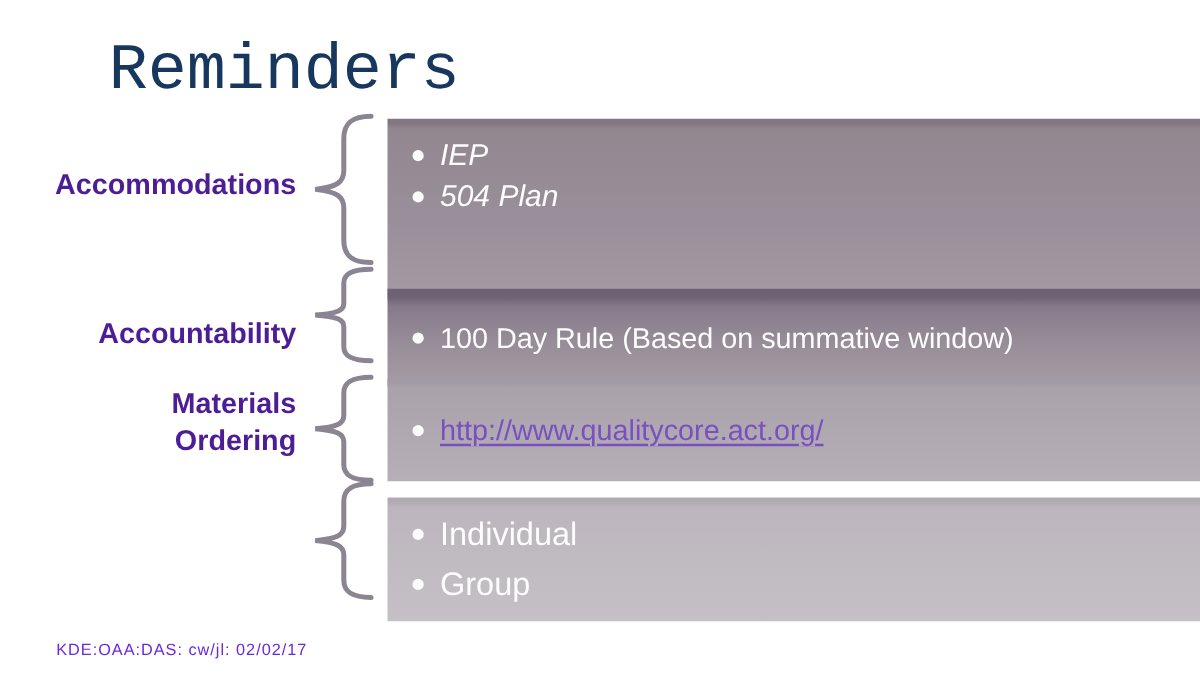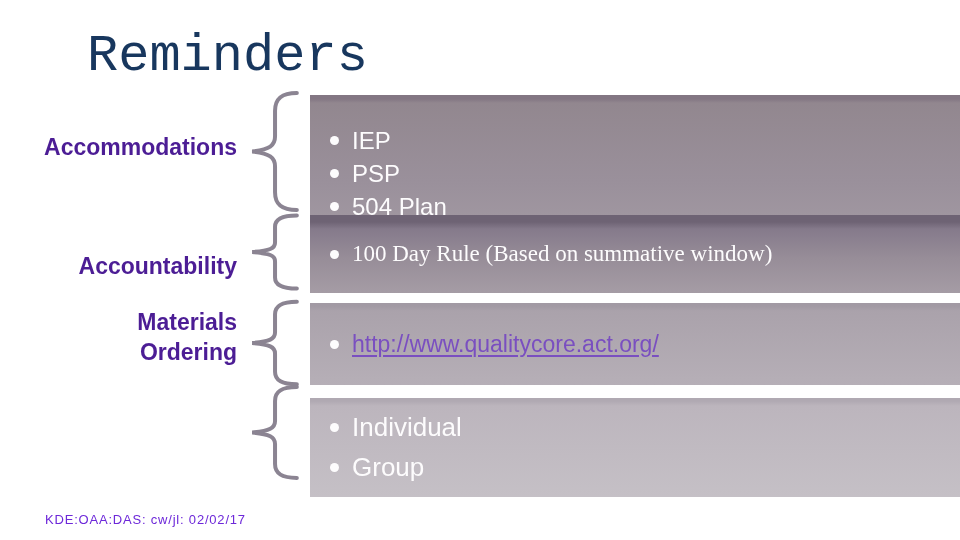--- a/index.html
+++ b/index.html
@@ -60,30 +60,30 @@
     position: absolute;
     left: 310px; right: 0;
     display: flex;
     flex-direction: column;
     padding-left: 20px;
     box-sizing: border-box;
     color: #fdfcfd;
   }
   .box-1 {
     top: 95px; height: 144px;
-    padding-top: 29px;
+    padding-top: 13px;
     background: linear-gradient(180deg, #837683 0px, #837683 4px, #92878f 8px, #9a909b 60%, #a39aa3 100%);
     font-size: 24px;
+    font-style: italic;
   }
   .box-2 {
-    top: 215px; height: 78px;
+    top: 231px; height: 78px;
     justify-content: center;
     background: linear-gradient(180deg, #6e6374 0px, #6e6374 7px, #857a8b 14px, #978d98 55%, #a59ca5 100%);
     font-size: 23px;
-    font-family: Liberation Serif, serif;
   }
   .box-3 {
     top: 303px; height: 82px;
     justify-content: center;
     background: linear-gradient(180deg, #a29aa4 0px, #a29aa4 3px, #aaa2ab 8px, #b6afb7 100%);
     font-size: 23px;
   }
   .box-4 {
     top: 398px; height: 99px;
     justify-content: center;
@@ -136,24 +136,20 @@
   <svg class="brace brace-1" viewBox="0 0 52 126" preserveAspectRatio="none">
     <path d="M48,4 C34,4 27,9 27,22 L27,48 C27,57 22,61 5,63 C22,65 27,69 27,78 L27,104 C27,117 34,122 48,122"></path>
   </svg>
   <div class="content-box box-1">
     <div class="bullet-line">
       <span class="dot"></span>
       <span>IEP</span>
     </div>
     <div class="bullet-line">
       <span class="dot"></span>
-      <span>PSP</span>
-    </div>
-    <div class="bullet-line">
-      <span class="dot"></span>
       <span>504 Plan</span>
     </div>
   </div>
 
   <div class="row-label label-2">Accountability</div>
   <svg class="brace brace-2" viewBox="0 0 52 126" preserveAspectRatio="none">
     <path d="M48,4 C34,4 27,9 27,22 L27,48 C27,57 22,61 5,63 C22,65 27,69 27,78 L27,104 C27,117 34,122 48,122"></path>
   </svg>
   <div class="content-box box-2">
     <div class="bullet-line">

